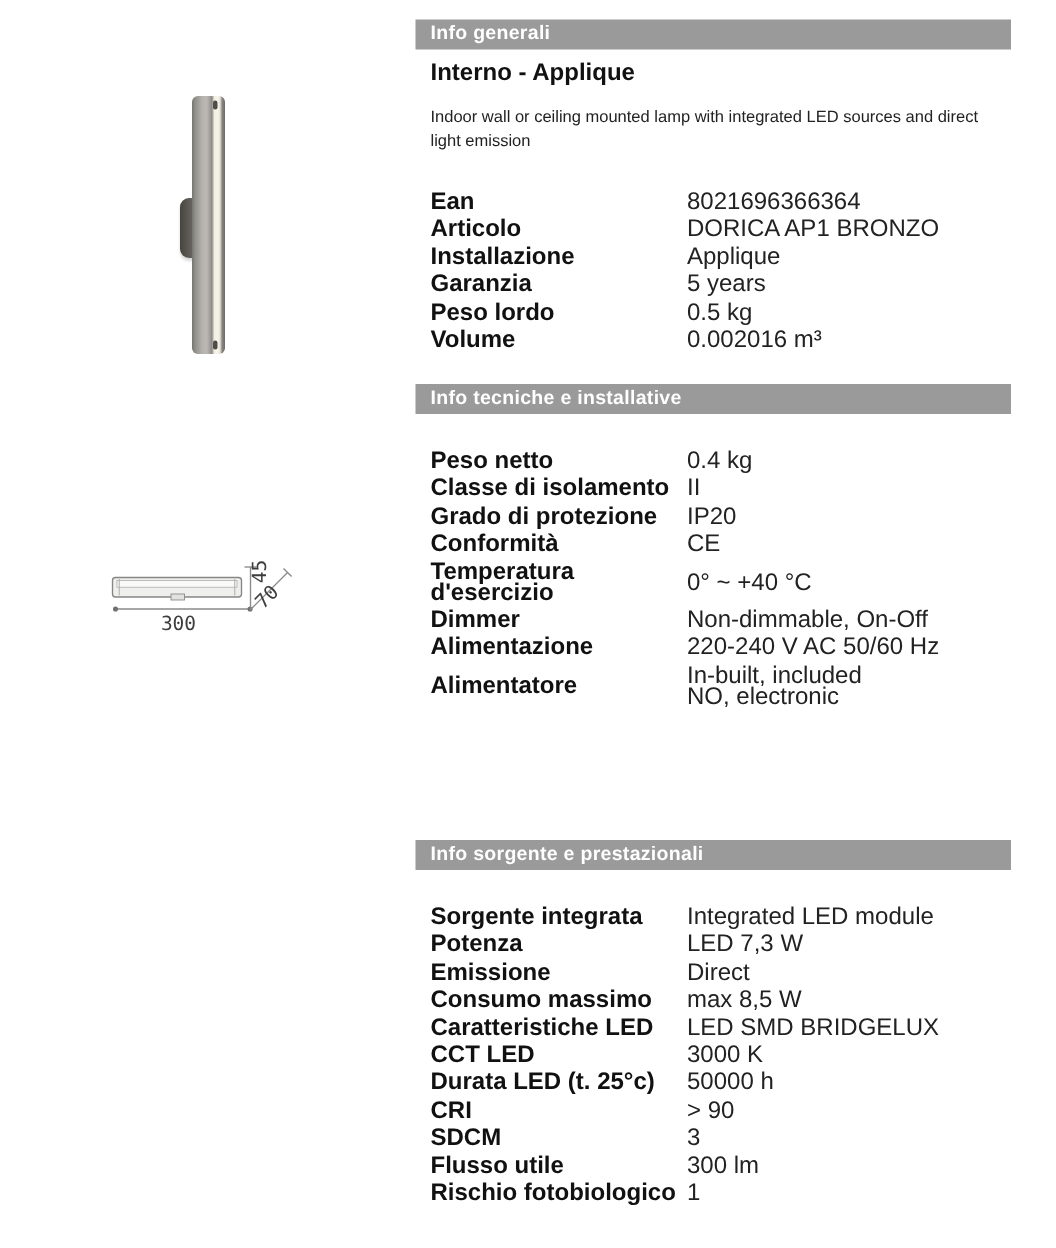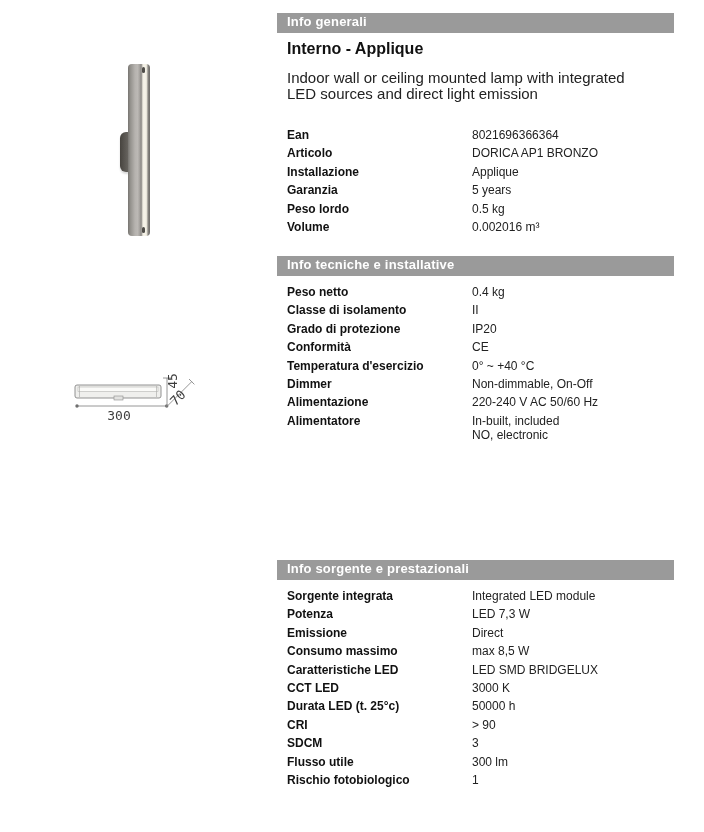--- a/index.html
+++ b/index.html
@@ -52,29 +52,29 @@
     padding-left: 10px;
     letter-spacing: 0.2px;
   }
   .subtitle {
     margin: 7px 0 0 10px;
     font-size: 16px; font-weight: bold; color: #111;
   }
   .desc {
     margin: 12px 0 0 10px;
     max-width: 368px;
-    font-size: 15px; line-height: 16px; color: #222;
-  }
-  .rows { margin-top: 9px; }
+    font-size: 11px; line-height: 16px; color: #222;
+  }
+  .rows { margin-top: 25px; }
   .rows.first { margin-top: 26px; }
   .rows.third { }
   .row {
-    display: flex; align-items: flex-start;
+    display: flex; align-items: center;
     padding-left: 10px; margin-bottom: 4.4px;
-    font-size: 12px; line-height: 14px; gap: 14px;
+    font-size: 16px; line-height: 14px;
   }
   .lbl { flex: 0 0 171px; font-weight: bold; color: #111; }
   .val { flex: 1; color: #222; white-space: pre-line; }
 </style>
 </head>
 <body>
 
 <div class="photo">
   <div class="bracket"></div>
   <div class="tube">

